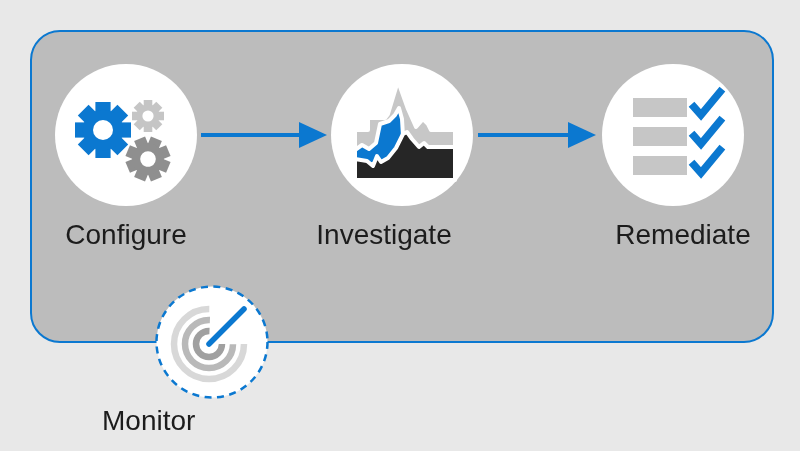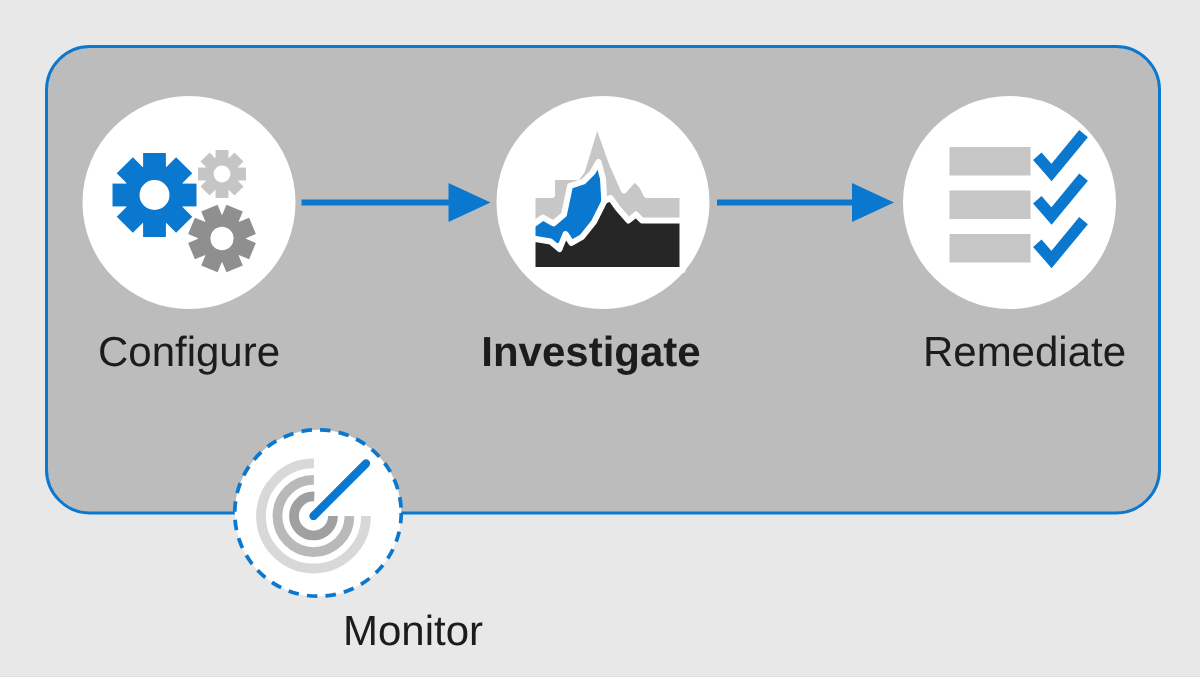--- a/index.html
+++ b/index.html
@@ -20,28 +20,28 @@
   }
   .step-circle svg{display:block;}
   .circle-configure{left:55px;}
   .circle-investigate{left:331px;}
   .circle-remediate{left:602px;}
   .step-label{
     position:absolute;top:218px;width:220px;text-align:center;
     font-size:28px;line-height:34px;color:#1c1c1c;letter-spacing:0px;
   }
   .label-configure{left:16px;}
-  .label-investigate{left:284px;font-weight:bold;}
+  .label-investigate{left:274px;}
   .label-remediate{left:573px;}
   .arrow{position:absolute;top:120px;}
   .arrow-1{left:199px;}
   .arrow-2{left:476px;}
   .monitor-circle{position:absolute;left:154px;top:284px;width:116px;height:116px;}
   .monitor-label{
-    position:absolute;left:102px;top:404px;width:220px;text-align:right;
+    position:absolute;left:102px;top:404px;width:220px;text-align:left;
     font-size:28px;line-height:34px;color:#1c1c1c;
   }
 </style>
 </head>
 <body>
 
 <div class="canvas">
 
   <div class="panel"></div>
 

